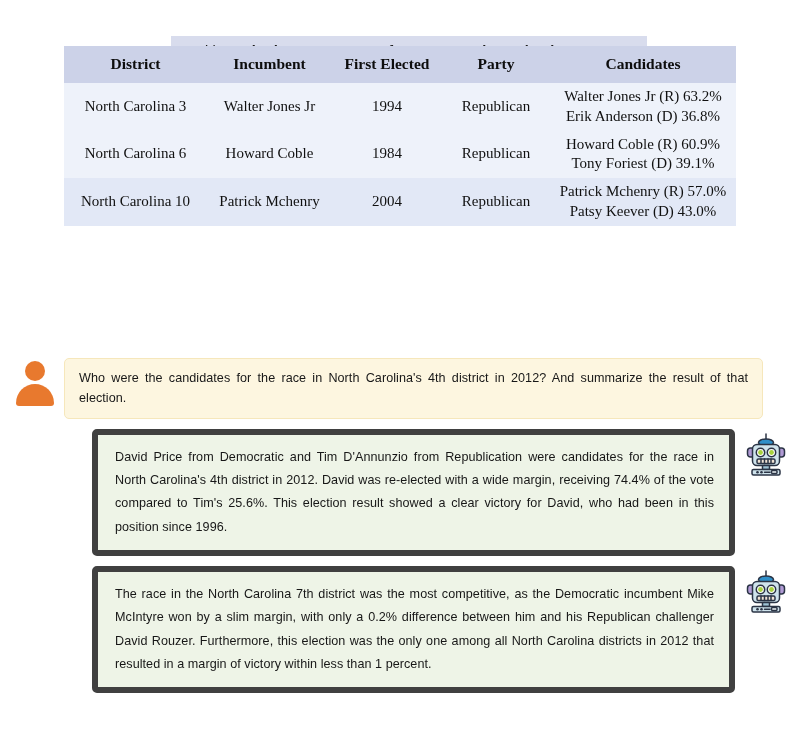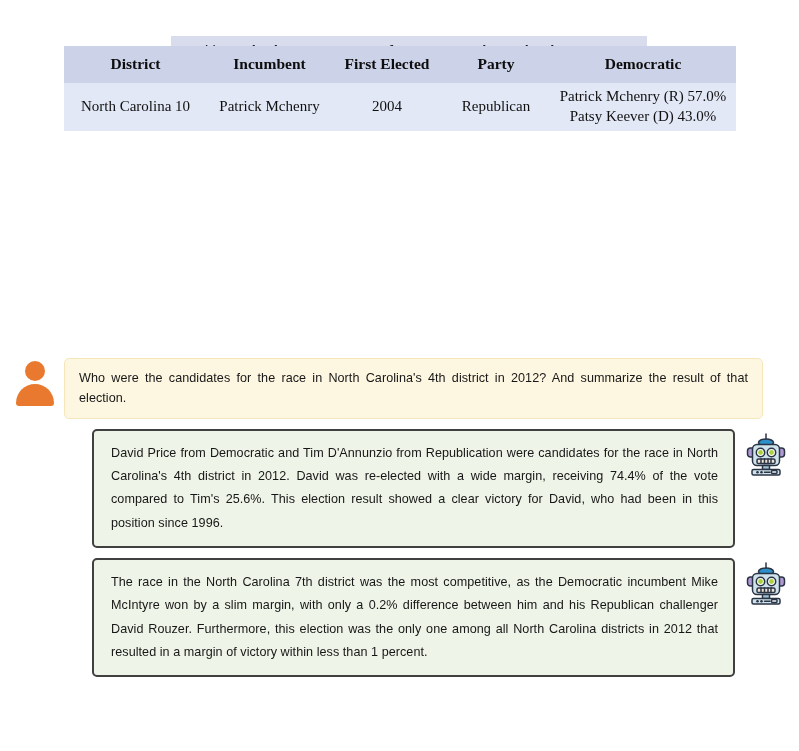--- a/index.html
+++ b/index.html
@@ -108,21 +108,21 @@
     text-align: justify;
     color: #171717;
     letter-spacing: .05px;
   }
   .bubble.user-bubble {
     background: #fdf6e0;
     border: 1px solid #f6e7bb;
   }
   .bubble.bot-bubble {
     background: #eef4e7;
-    border: 2px solid #404040;
+    border: 6px solid #404040;
     padding: 11px 15px 11px 17px;
     line-height: 1.85;
   }
 
   
   .avatar {
     width: 46px;
     flex: 0 0 46px;
     display: flex;
     justify-content: center;
@@ -169,24 +169,44 @@
         <col class="col-first">
       <col class="col-party">
         <col class="col-cand">
     </colgroup>
     <thead>
       <tr>
         <th>District</th>
         <th>Incumbent</th>
         <th>First Elected</th>
         <th>Party</th>
-        <th>Democratic</th>
+        <th>Candidates</th>
       </tr>
     </thead>
     <tbody>
+      <tr class="odd">
+        <td>North Carolina 3</td>
+        <td>Walter Jones Jr</td>
+        <td>1994</td>
+        <td>Republican</td>
+        <td class="cand">
+          <div>Walter Jones Jr (R) 63.2%</div>
+          <div>Erik Anderson (D) 36.8%</div>
+        </td>
+      </tr>
+      <tr class="odd">
+        <td>North Carolina 6</td>
+        <td>Howard Coble</td>
+        <td>1984</td>
+        <td>Republican</td>
+        <td class="cand">
+          <div>Howard Coble (R) 60.9%</div>
+          <div>Tony Foriest (D) 39.1%</div>
+        </td>
+      </tr>
       <tr class="even">
         <td>North Carolina 10</td>
         <td>Patrick Mchenry</td>
         <td>2004</td>
         <td>Republican</td>
         <td class="cand">
           <div>Patrick Mchenry (R) 57.0%</div>
           <div>Patsy Keever (D) 43.0%</div>
         </td>
       </tr>

